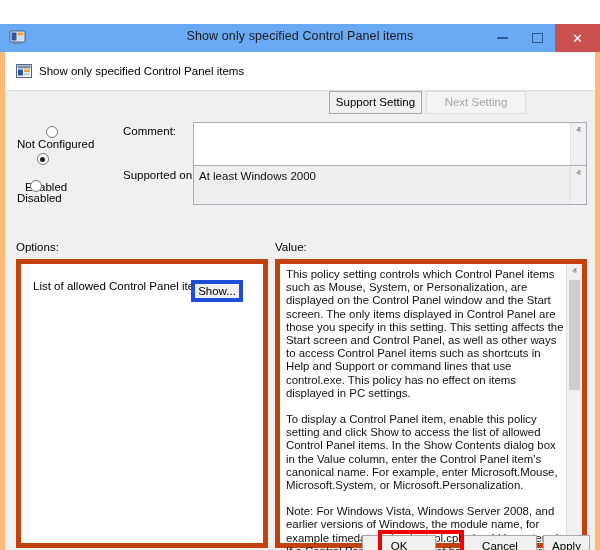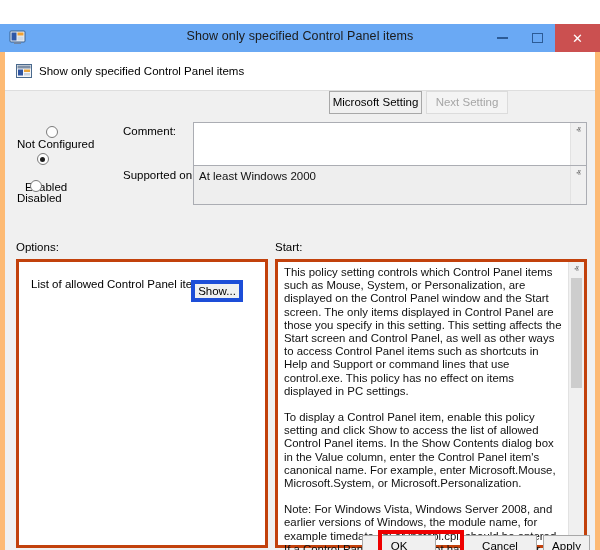--- a/index.html
+++ b/index.html
@@ -130,21 +130,21 @@
     background: #f4f4f4;
   }
   .btn-prev {
     position: absolute;
     left: 324px; top: 39px;
     width: 93px; height: 23px;
   }
   .btn-next {
     position: absolute;
     left: 421px; top: 39px;
-    width: 82px; height: 23px;
+    width: 100px; height: 23px;
   }
 
   
   .radio-row {
     position: absolute;
     display: flex;
     align-items: center;
     flex-direction: column;
   }
   .radio-outer {
@@ -215,21 +215,21 @@
     position: absolute;
     left: 2px;
     width: 11px;
     background: #cdcdcd;
   }
 
   
   .panel {
     position: absolute;
     box-sizing: border-box;
-    border: 3px solid #c2410c;
+    border: 5px solid #c2410c;
     background: #ffffff;
   }
   .options-row {
     position: absolute;
     left: 12px; top: 16px;
     right: 10px;
     display: flex;
     align-items: center;
   }
   .options-row .opt-label {
@@ -306,21 +306,21 @@
       <svg class="header-icon" viewBox="0 0 16 16">
         <rect x="0.5" y="1.5" width="15" height="13" fill="#f3f5f8" stroke="#4a6a8d" stroke-width="1"></rect>
         <rect x="1.5" y="2.5" width="13" height="3" fill="#7e8fa5"></rect>
         <rect x="2" y="6.5" width="5" height="6" fill="#2e54a0"></rect>
         <rect x="8" y="6.5" width="6" height="2.5" fill="#e8a33c"></rect>
         <rect x="8" y="10" width="6" height="2.5" fill="#c8d2e0"></rect>
       </svg>
       <div class="header-title">Show only specified Control Panel items</div>
     </div>
 
-    <div class="btn btn-prev">Microsoft Setting</div>
+    <div class="btn btn-prev">Support Setting</div>
     <div class="btn btn-next disabled">Next Setting</div>
 
     <div class="radio-row" style="left:12px; top:74px;">
       <span class="radio-outer"></span>
       <span class="radio-label">Not Configured</span>
     </div>
     <div class="radio-row" style="left:20px; top:101px;gap:16px;">
       <span class="radio-outer checked"></span>
       <span class="radio-label">Enabled</span>
     </div>
@@ -341,21 +341,21 @@
     <div class="lbl" style="left:118px; top:117px;">Supported on:</div>
     <div class="box readonly" style="left:188px; top:113px; width:394px; height:40px;">
       <div class="box-text">At least Windows 2000</div>
       <div class="sb">
         <div class="sb-arrow up">ⱏ</div>
         <div class="sb-arrow down">ⱟ</div>
       </div>
     </div>
 
     <div class="lbl" style="left:11px; top:189px;">Options:</div>
-    <div class="lbl" style="left:270px; top:189px;">Start:</div>
+    <div class="lbl" style="left:270px; top:189px;">Value:</div>
 
     <div class="panel" style="left:11px; top:207px; width:252px; height:289px;">
       <div class="options-row">
         <span class="opt-label">List of allowed Control Panel items</span>
       </div>
     </div>
     <div class="btn-show">Show...</div>
 
     <div class="panel" style="left:270px; top:207px; width:312px; height:289px;">
       <div class="help-body">

